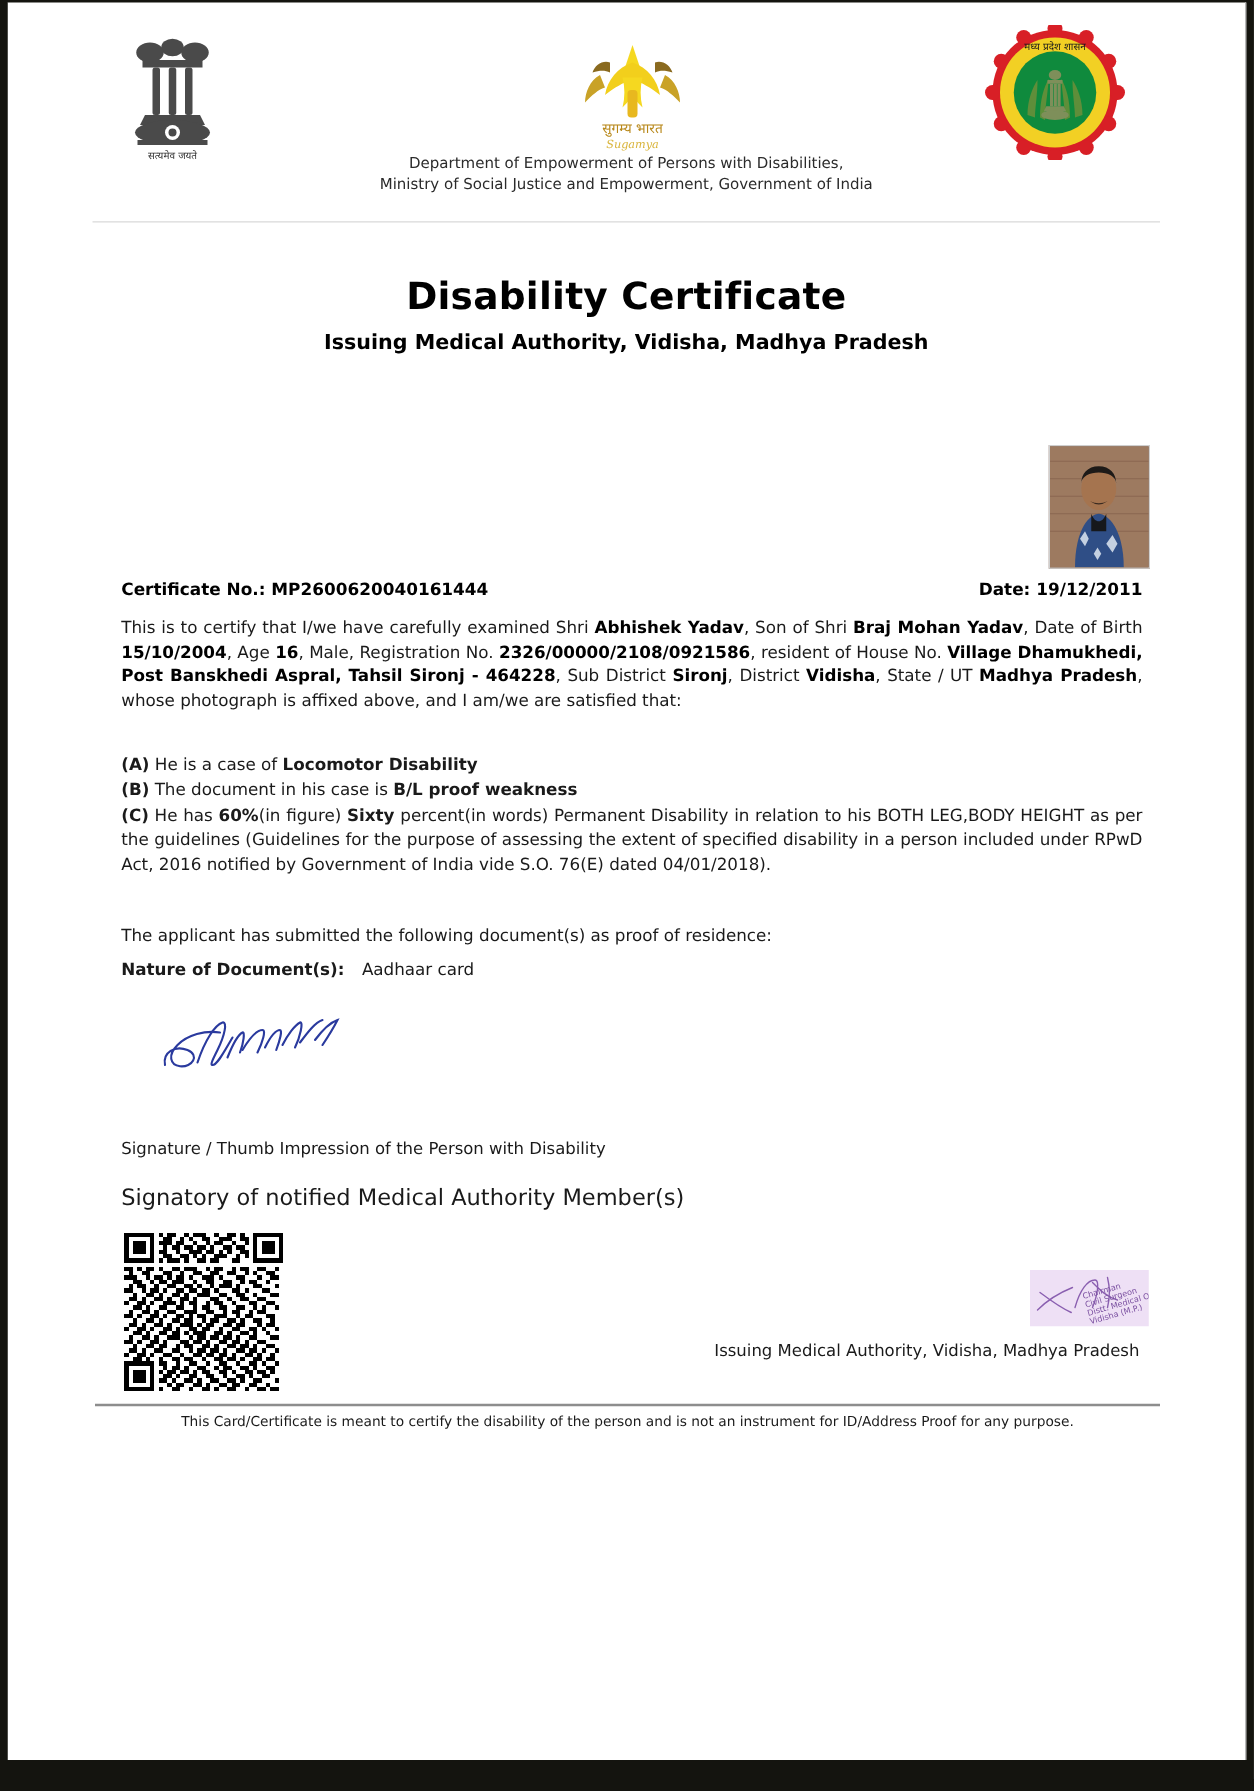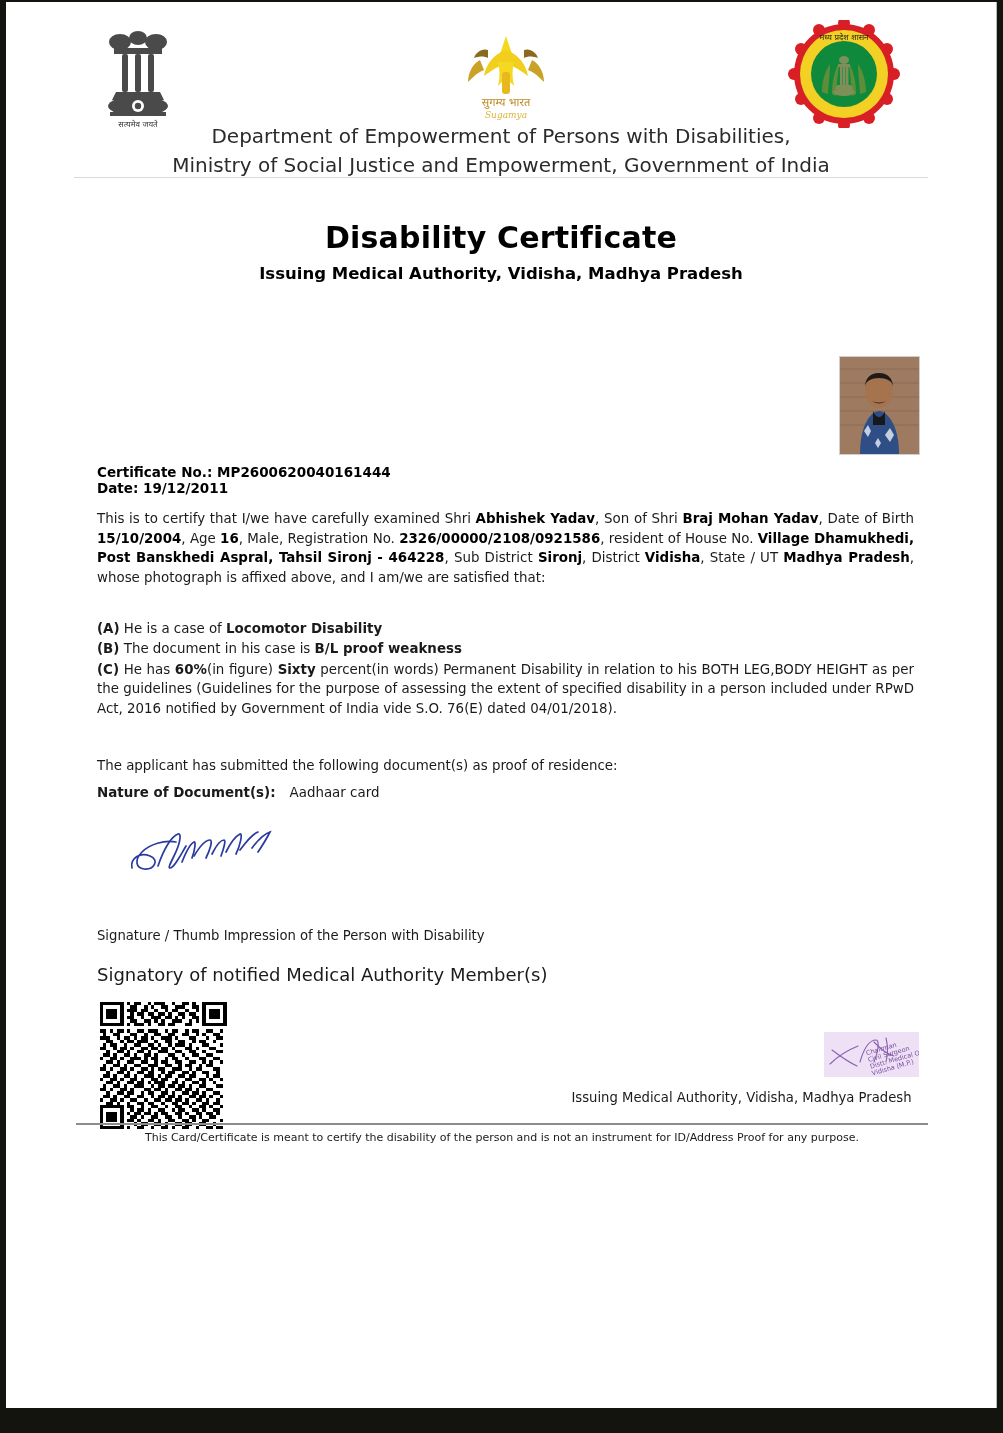--- a/index.html
+++ b/index.html
@@ -45,21 +45,21 @@
   .emblem-national { left: 86px; width: 92px; height: 110px; }
   .emblem-sugamya  { left: 444px; width: 112px; height: 108px; }
   .emblem-mp       { left: 782px; width: 112px; height: 108px; }
 
   .ministry-text {
     position: absolute;
     top: 120px;
     left: 0;
     width: 100%;
     text-align: center;
-    font-size: 20px;
+    font-size: 12px;
     color: #2b2b2b;
     line-height: 1.45;
     font-family: "DejaVu Sans", sans-serif;
   }
   .ministry-text .line { display: block; }
 
   .header-rule {
     position: absolute;
     left: 68px;
     right: 68px;
@@ -107,21 +107,20 @@
     right: 82px;
     top: 462px;
   }
   .certno-row {
     display: flex;
     justify-content: space-between;
     align-items: baseline;
     font-size: 13.5px;
     font-weight: bold;
     color: #000;
-    flex-direction: column;
   }
   .para {
     margin-top: 13px;
     font-size: 13.4px;
     line-height: 1.47;
     color: #1a1a1a;
     text-align: justify;
   }
   .para b { color: #000; }
 

